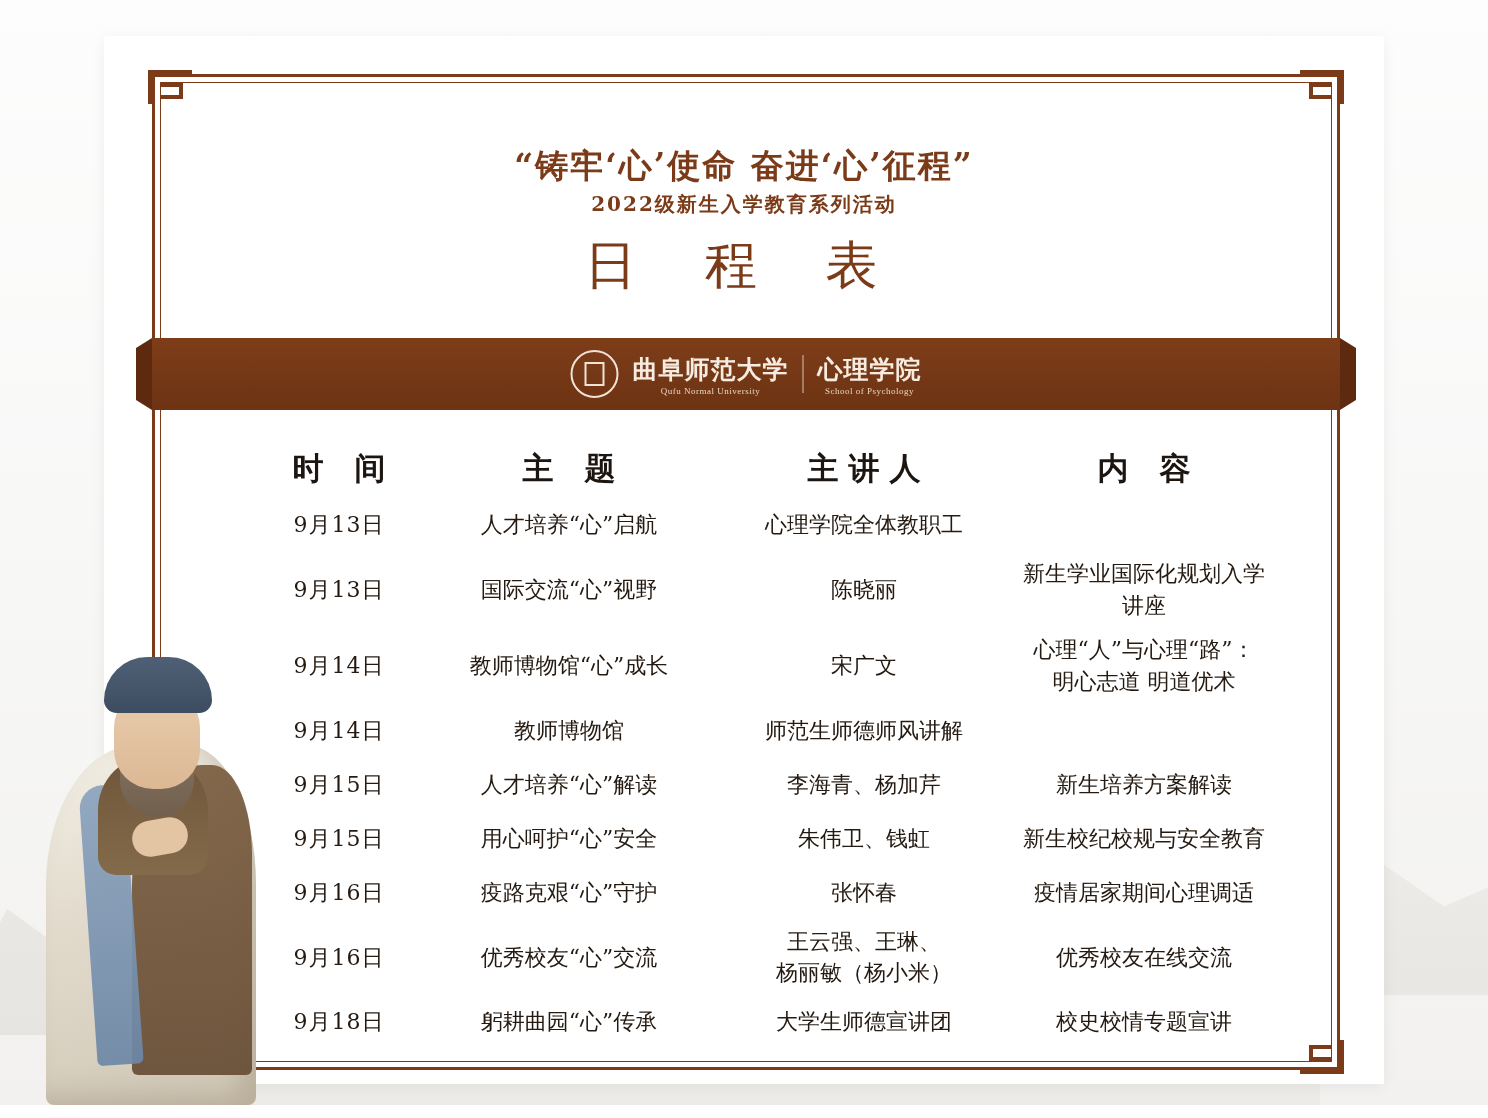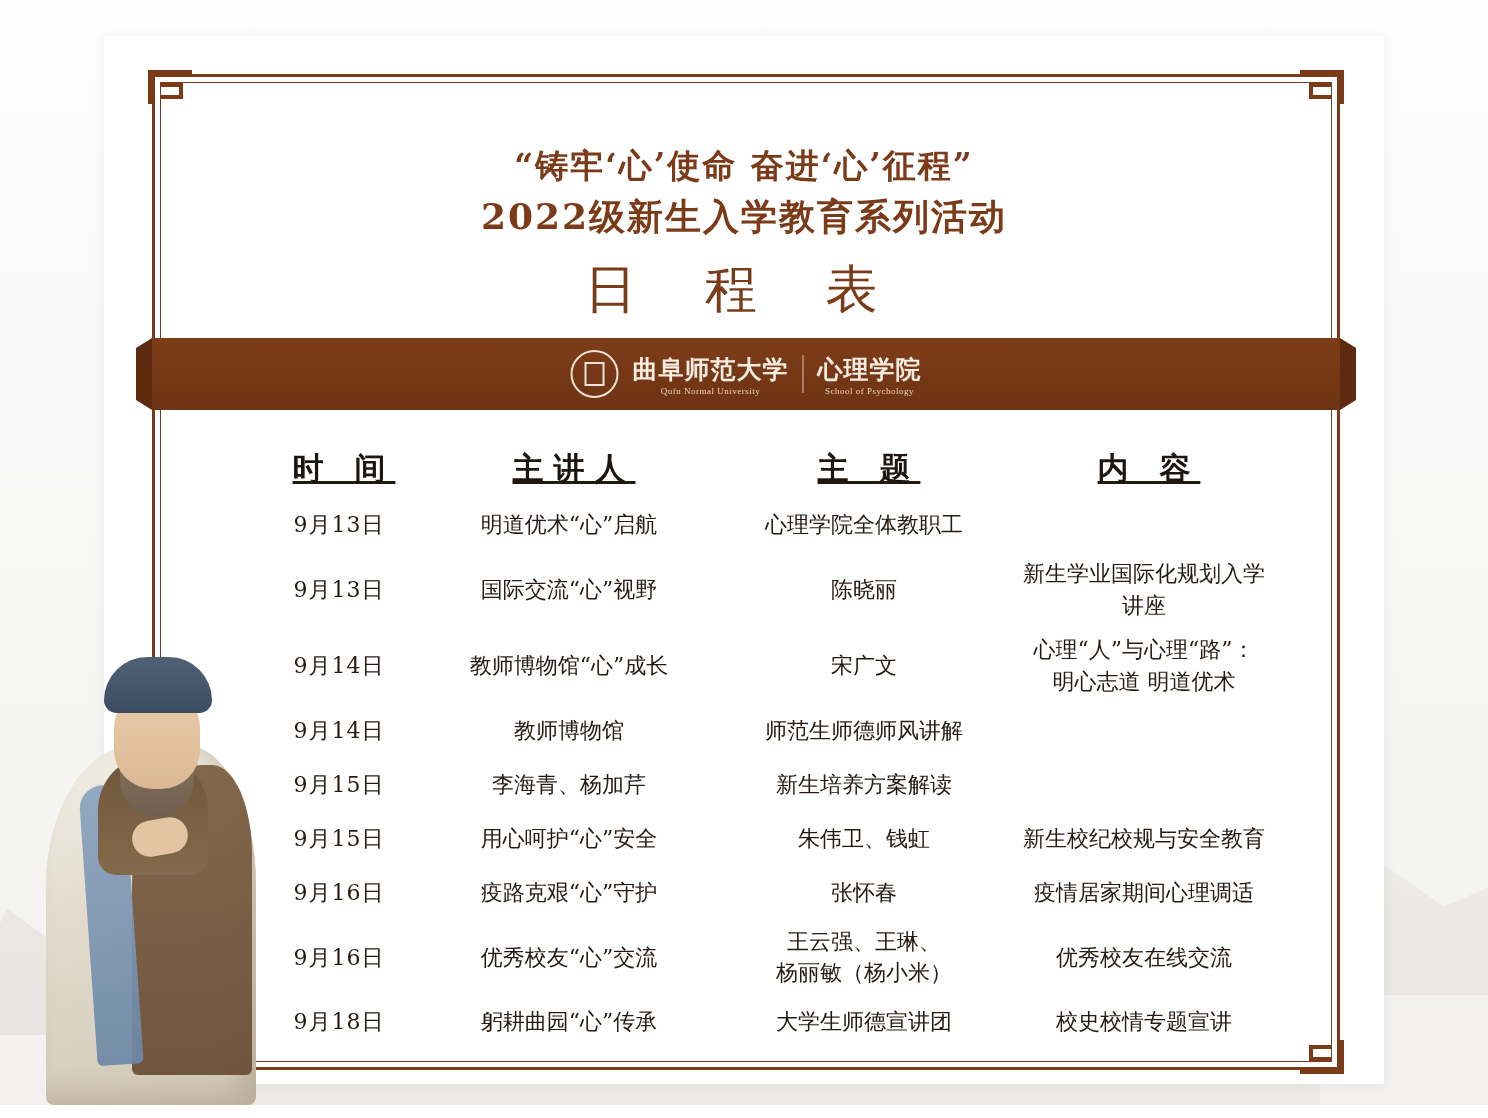--- a/index.html
+++ b/index.html
@@ -107,21 +107,21 @@
     text-align: center;
     color: #7b3b18;
   }
   .title-line1 {
     font-size: 33px;
     font-weight: bold;
     letter-spacing: 2px;
     line-height: 1.35;
   }
   .title-line2 {
-    font-size: 36px;
+    font-size: 20px;
     font-weight: bold;
     letter-spacing: 2px;
     line-height: 1.5;
   }
   .title-big {
     margin-top: 12px;
     font-size: 52px;
     font-weight: normal;
     letter-spacing: 26px;
     color: #7b3b18;
@@ -202,21 +202,20 @@
     color: #23190f;
   }
   .row {
     display: grid;
     grid-template-columns: 170px 290px 300px 1fr;
     align-items: center;
     text-align: center;
   }
   .row.head {
     margin-bottom: 8px;
-    text-decoration: underline;
   }
   .row.head .cell {
     font-size: 31px;
     font-weight: bold;
     letter-spacing: 10px;
     padding-left: 10px;
     color: #1d1510;
   }
   .row.body {
     min-height: 54px;
@@ -369,28 +368,28 @@
           <div class="logo-cn">心理学院</div>
           <div class="logo-en">School of Psychology</div>
         </div>
       </div>
     </div>
 
     <div class="table">
 
       <div class="row head">
         <div class="cell">时 间</div>
+        <div class="cell">主 题</div>
         <div class="cell">主讲人</div>
-        <div class="cell">主 题</div>
         <div class="cell">内 容</div>
       </div>
 
       <div class="row body">
         <div class="cell time">9月13日</div>
-        <div class="cell">明道优术“心”启航</div>
+        <div class="cell">人才培养“心”启航</div>
         <div class="cell">心理学院全体教职工</div>
       </div>
 
       <div class="row body">
         <div class="cell time">9月13日</div>
         <div class="cell">国际交流“心”视野</div>
         <div class="cell">陈晓丽</div>
         <div class="cell">新生学业国际化规划入学讲座</div>
       </div>
 
@@ -403,20 +402,21 @@
       </div>
 
       <div class="row body">
         <div class="cell time">9月14日</div>
         <div class="cell">教师博物馆</div>
         <div class="cell">师范生师德师风讲解</div>
       </div>
 
       <div class="row body">
         <div class="cell time">9月15日</div>
+        <div class="cell">人才培养“心”解读</div>
         <div class="cell">李海青、杨加芹</div>
         <div class="cell">新生培养方案解读</div>
       </div>
 
       <div class="row body">
         <div class="cell time">9月15日</div>
         <div class="cell">用心呵护“心”安全</div>
         <div class="cell">朱伟卫、钱虹</div>
         <div class="cell">新生校纪校规与安全教育</div>
       </div>

